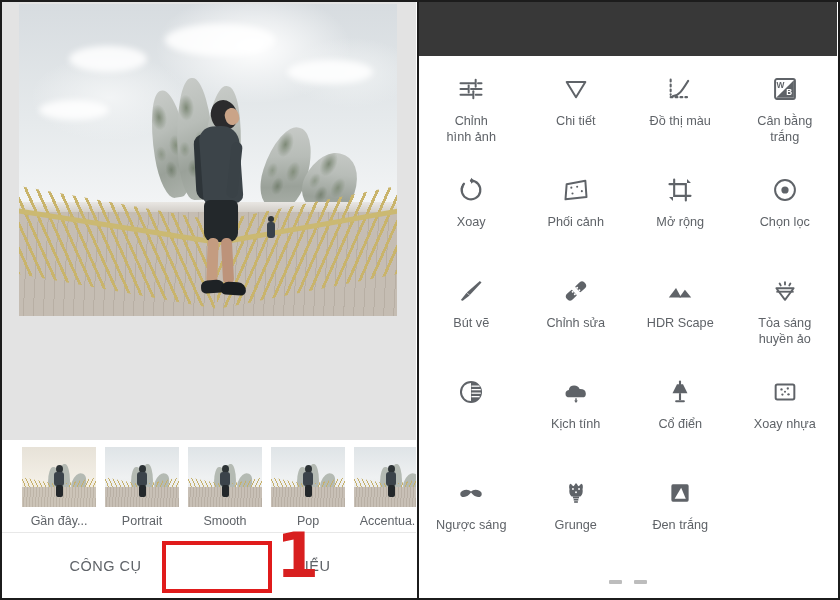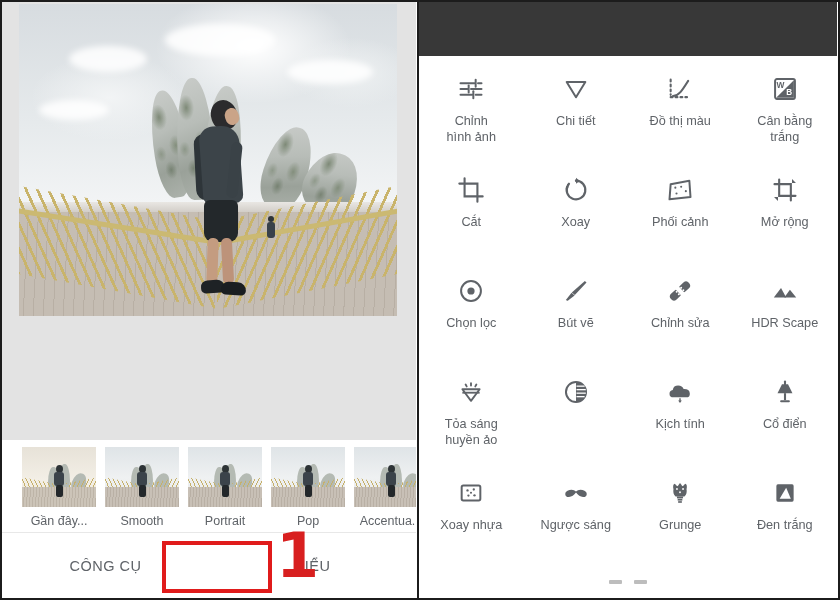--- a/index.html
+++ b/index.html
@@ -300,38 +300,38 @@
           <div class="ft-hand" style="left:50px;top:26px;width:14px;height:20px;transform:rotate(20deg);"></div>
           <div class="ft-rail-l"></div>
             <div class="ft-rail-r"></div>
           <div class="ft-deck"></div>
           <div class="ft-person">
               <div class="ft-ph"></div>
               <div class="ft-pt"></div>
               <div class="ft-pl"></div>
             </div>
         </div>
-        <div class="filter-label">Smooth</div>
+        <div class="filter-label">Portrait</div>
       </div>
       <div class="filter-item">
         <div class="filter-thumb">
           <div class="ft-sky"></div>
           <div class="ft-hand" style="left:26px;top:20px;width:11px;height:26px;"></div>
           <div class="ft-hand" style="left:37px;top:17px;width:11px;height:29px;"></div>
           <div class="ft-hand" style="left:50px;top:26px;width:14px;height:20px;transform:rotate(20deg);"></div>
           <div class="ft-rail-l"></div>
             <div class="ft-rail-r"></div>
           <div class="ft-deck"></div>
           <div class="ft-person">
               <div class="ft-ph"></div>
               <div class="ft-pt"></div>
               <div class="ft-pl"></div>
             </div>
         </div>
-        <div class="filter-label">Portrait</div>
+        <div class="filter-label">Smooth</div>
       </div>
       <div class="filter-item">
         <div class="filter-thumb">
           <div class="ft-sky"></div>
           <div class="ft-hand" style="left:26px;top:20px;width:11px;height:26px;"></div>
           <div class="ft-hand" style="left:37px;top:17px;width:11px;height:29px;"></div>
           <div class="ft-hand" style="left:50px;top:26px;width:14px;height:20px;transform:rotate(20deg);"></div>
           <div class="ft-rail-l"></div>
             <div class="ft-rail-r"></div>
           <div class="ft-deck"></div>
@@ -420,29 +420,20 @@
           <svg width="28" height="28" viewBox="0 0 24 24">
             <rect x="3.5" y="3.5" width="17" height="17" rx="1.6" fill="none" stroke="currentColor" stroke-width="1.7"></rect>
             <path d="M4.4 19.6 L19.6 4.4 L19.6 19.6 Z" fill="currentColor"></path>
             <text x="8.2" y="11.2" font-family="Liberation Sans, sans-serif" font-size="7.2" font-weight="bold" fill="currentColor" text-anchor="middle">W</text>
             <text x="15.6" y="17.4" font-family="Liberation Sans, sans-serif" font-size="7" font-weight="bold" fill="#ffffff" text-anchor="middle">B</text>
           </svg>
         </div>
         <div class="tool-label">Cân bằng<br>trắng</div>
       </div>
 
-      <div class="tool">
-        <div class="tool-icon">
-          <svg width="28" height="28" viewBox="0 0 24 24" fill="none" stroke="currentColor" stroke-width="1.8" stroke-linecap="round">
-            <path d="M6.5 2 L6.5 17.5 L22 17.5"></path>
-            <path d="M2 6.5 L17.5 6.5 L17.5 22"></path>
-          </svg>
-        </div>
-        <div class="tool-label">Cắt</div>
-      </div>
 
       <div class="tool">
         <div class="tool-icon">
           <svg width="28" height="28" viewBox="0 0 24 24" fill="none" stroke="currentColor" stroke-width="1.9" stroke-linecap="round">
             <path d="M12 4 A8 8 0 1 1 5.2 7.8"></path>
             <path d="M12 4 L12 4"></path>
             <polyline points="12,1.6 15.2,4.2 12,6.6" fill="currentColor" stroke="none"></polyline>
             <path d="M5.2 7.8 A8 8 0 0 1 6.2 6.4" stroke-dasharray="1.4 2.4"></path>
             <path d="M4.2 11 A8 8 0 0 1 4.6 9.2" stroke-dasharray="1.4 2.4"></path>
           </svg>

